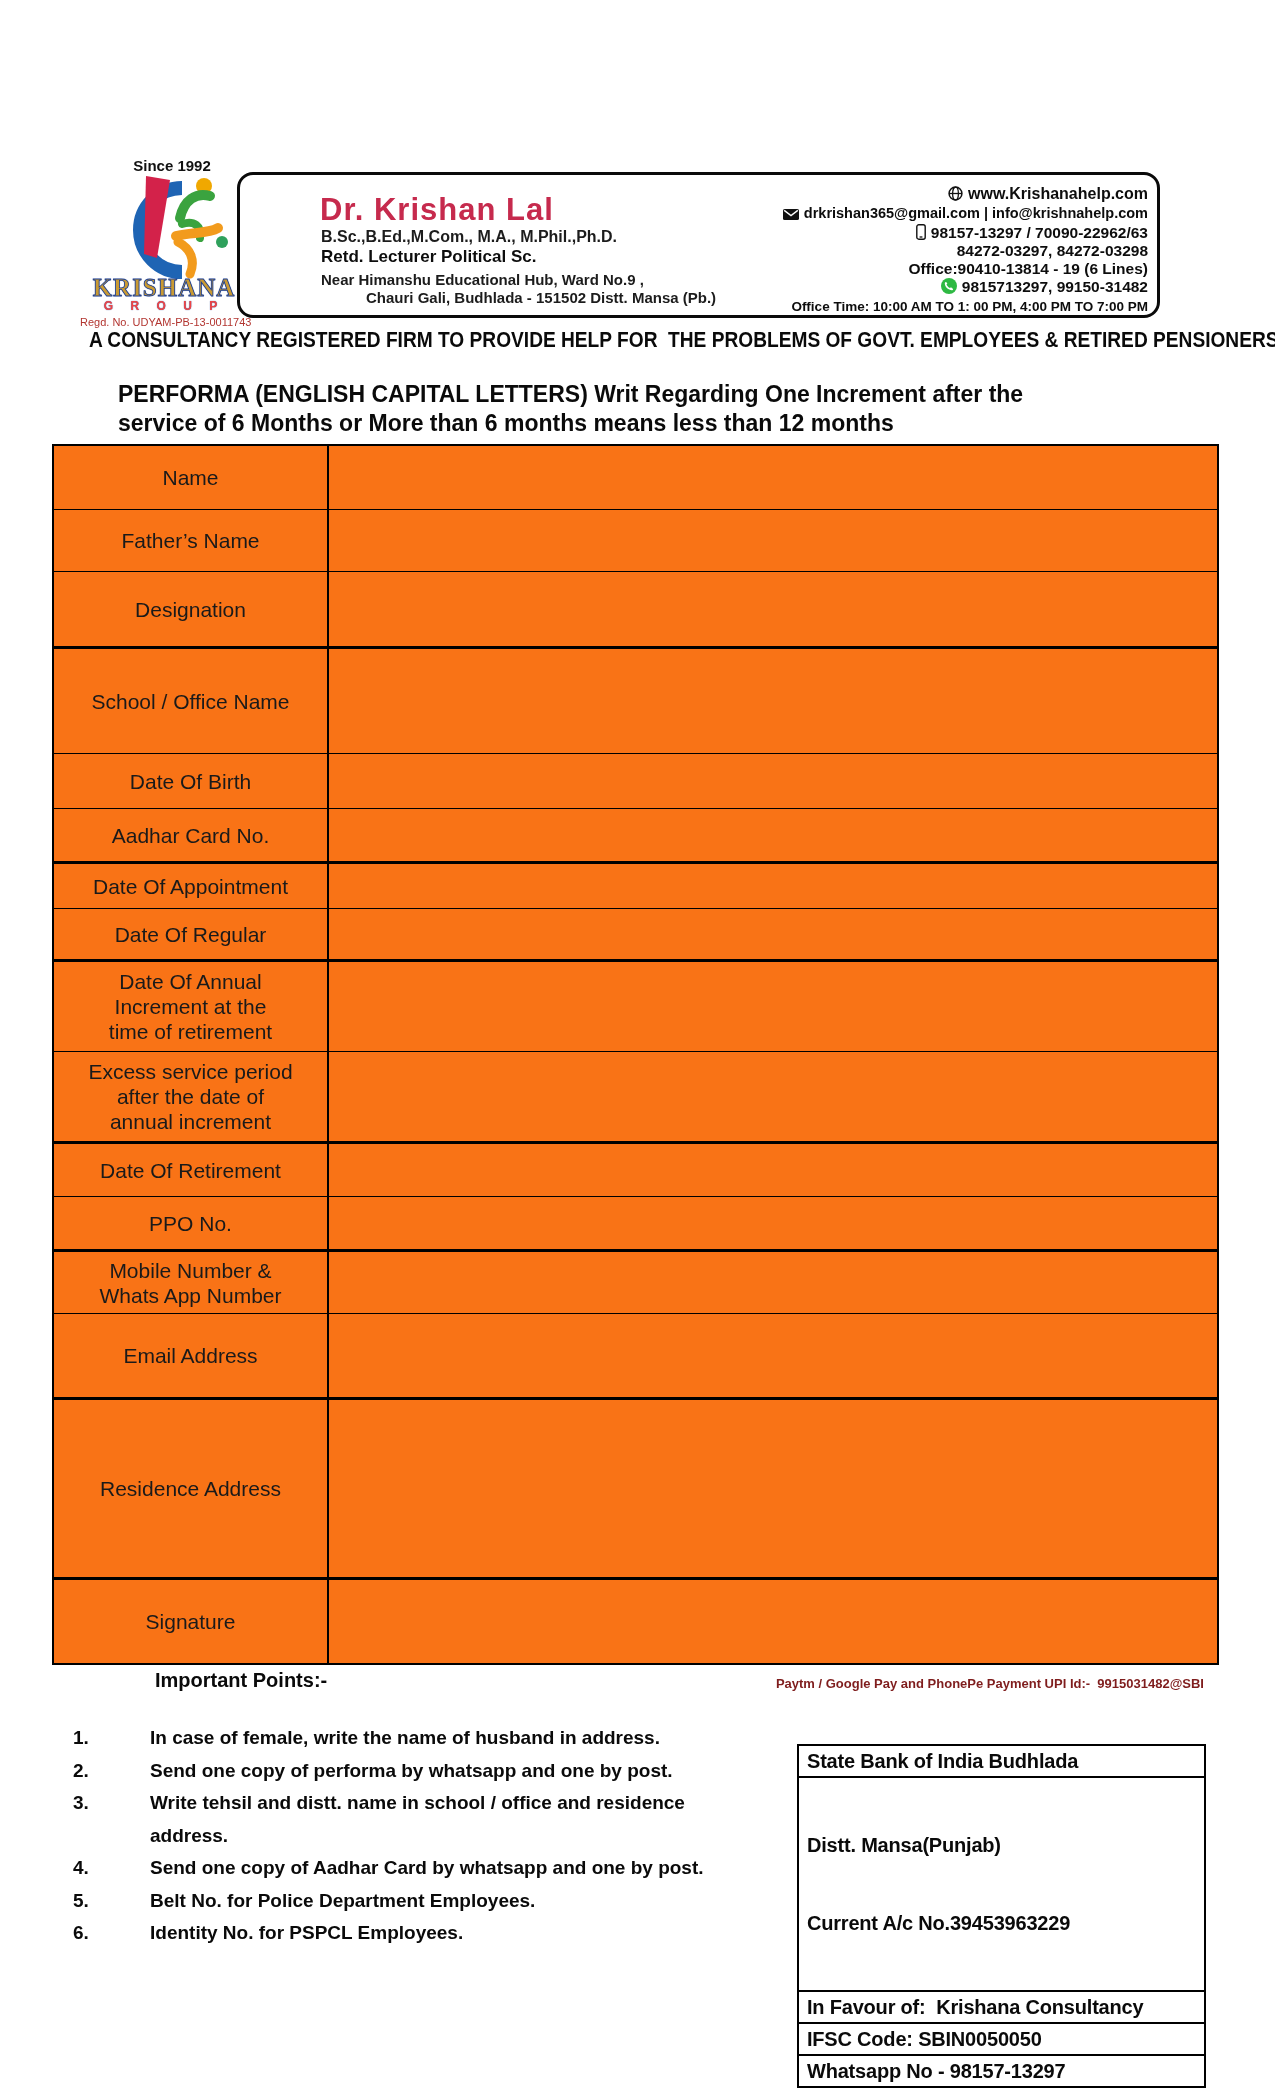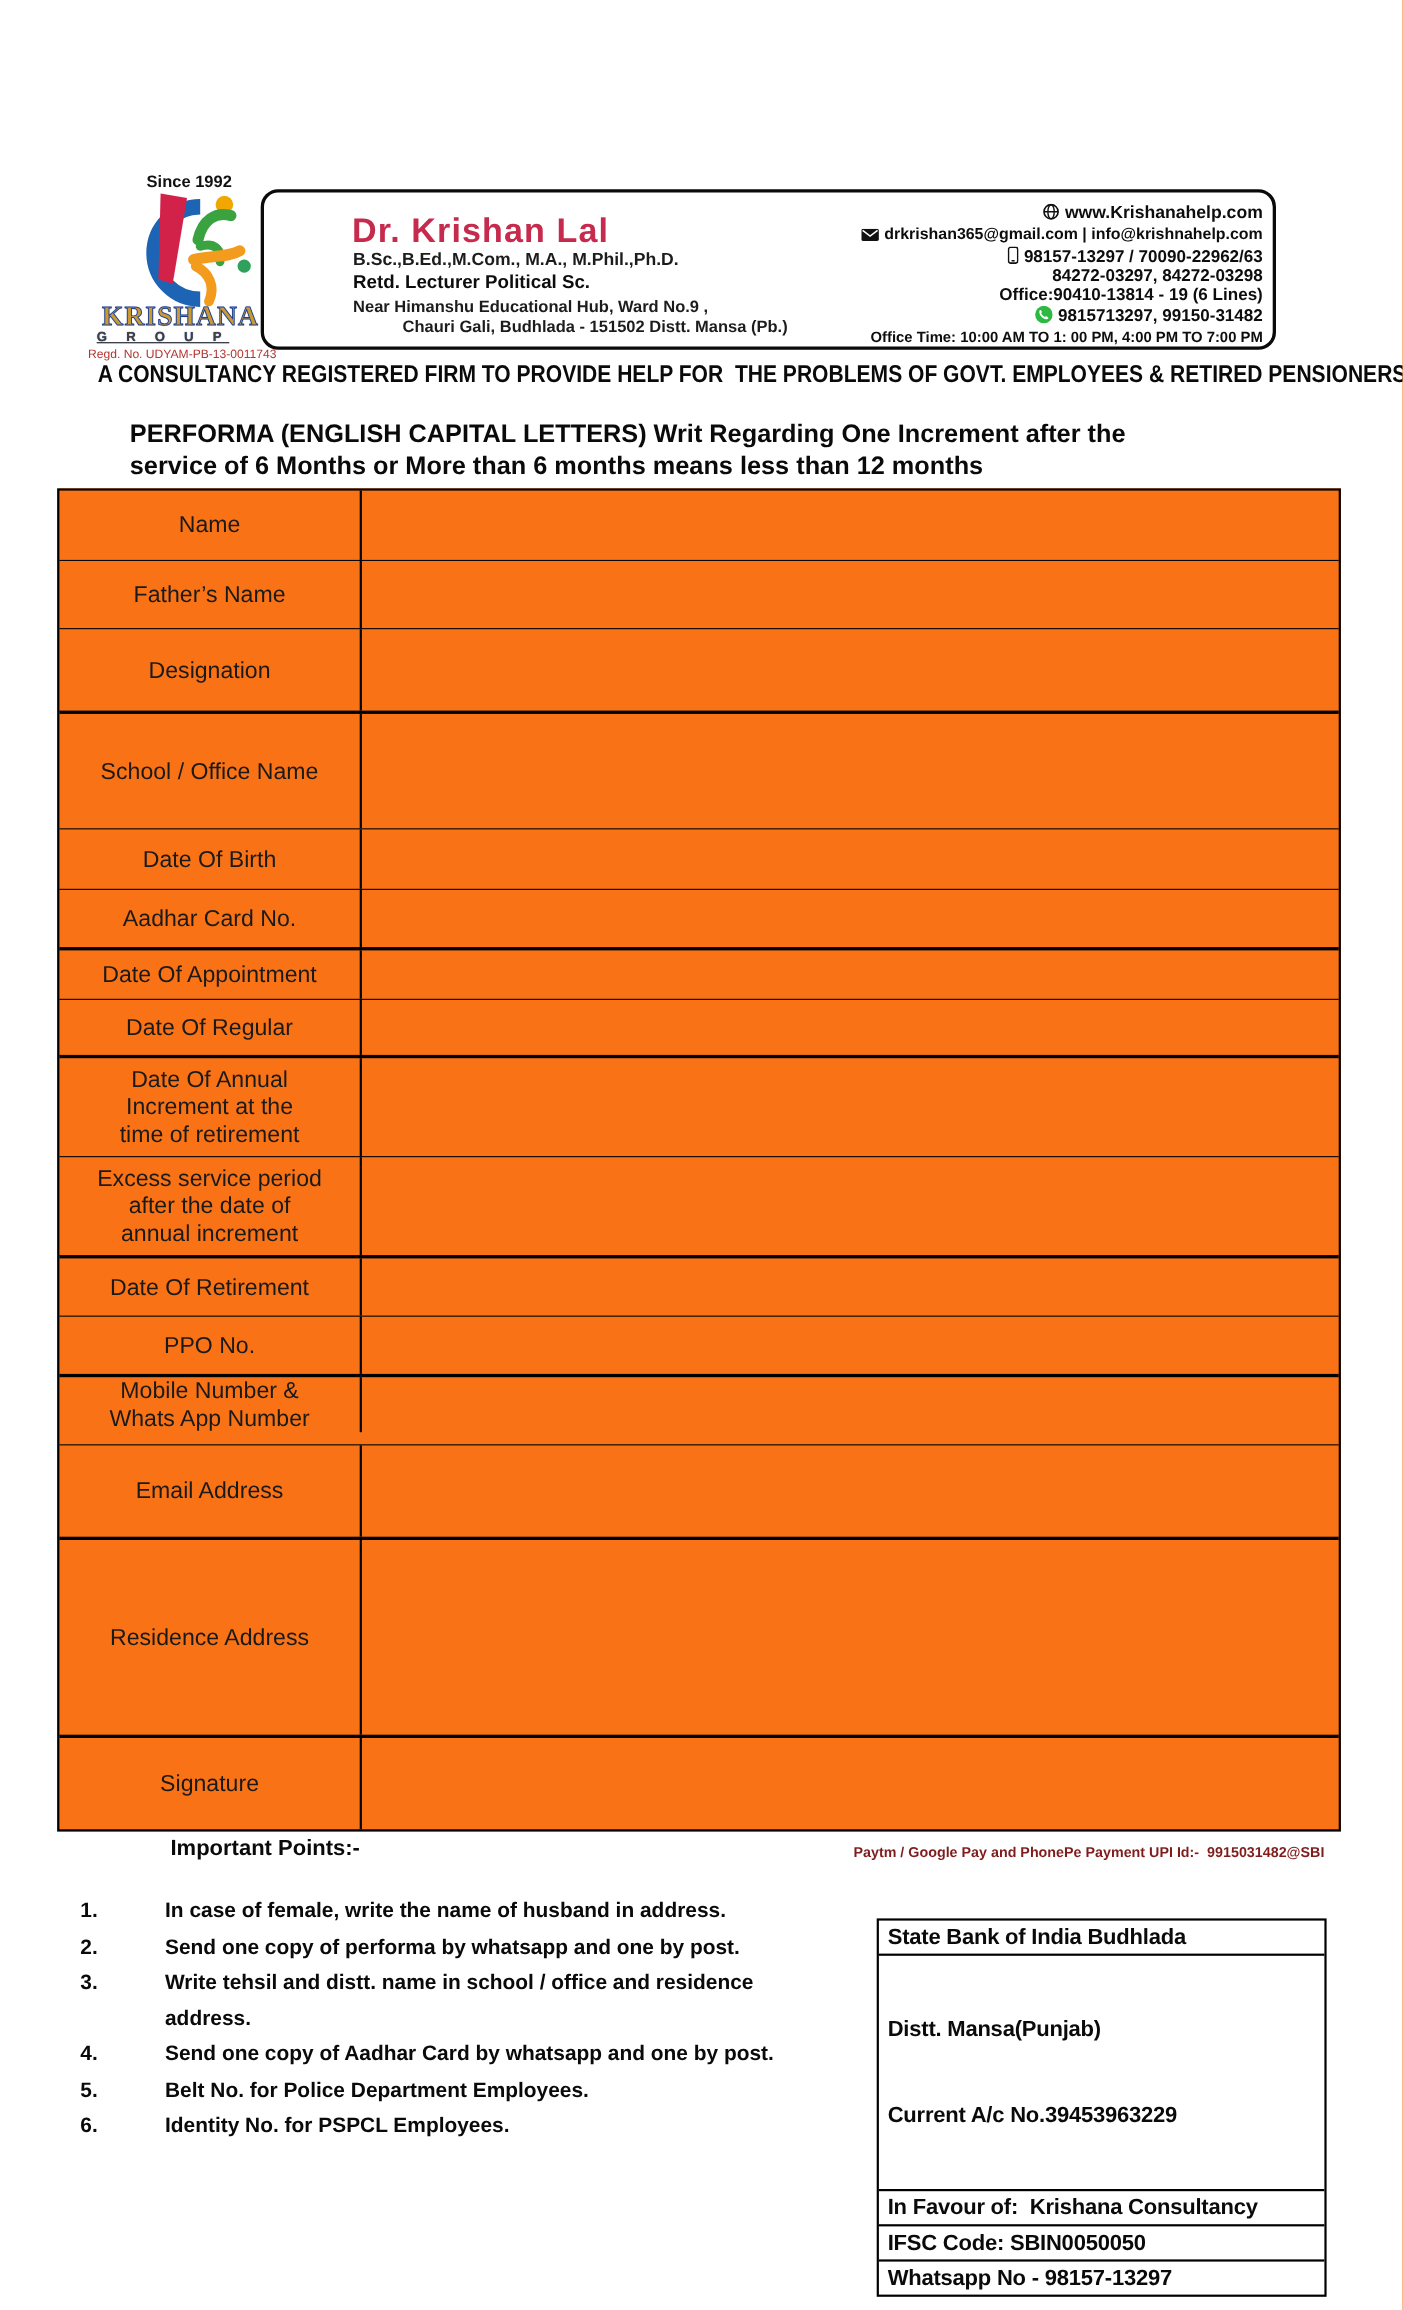--- a/index.html
+++ b/index.html
@@ -10,22 +10,22 @@
   }
   .abs{position:absolute;}
   .pre{white-space:pre;}
 
   
   .since{left:112px;top:157px;width:120px;text-align:center;font-size:15px;font-weight:600;}
   .logo-svg{left:100px;top:174px;}
   .brand{left:88px;top:274px;width:152px;text-align:center;
          font-family:"Liberation Serif", serif;font-weight:bold;font-size:25px;
          color:#C99A33;-webkit-text-stroke:0.8px #1C3F94;text-shadow:0 0 1px #1C3F94;letter-spacing:1px;}
-  .brand-group{left:88px;top:299px;width:152px;font-size:12px;font-weight:bold;
-         color:#404040;letter-spacing:7px;text-shadow:0 0 1px #1C3F94;text-decoration:underline;}
+  .brand-group{left:88px;top:299px;width:152px;text-align:center;font-size:12px;font-weight:bold;
+         color:#ef4444;letter-spacing:7px;text-shadow:0 0 1px #1C3F94;}
   .regd{left:80px;top:316px;width:180px;font-size:11px;color:#B23530;}
 
   .hbox{left:237px;top:172px;width:923px;height:146px;border:3px solid #0a0a0a;border-radius:16px;box-sizing:border-box;}
   .docname{left:320px;top:192px;font-size:31px;font-weight:bold;color:#C62A4D;letter-spacing:1px;}
   .quals{left:321px;top:228px;font-size:16px;font-weight:600;color:#1c1c1c;}
   .role{left:321px;top:247px;font-size:17px;font-weight:bold;color:#0d0d0d;}
   .addr1{left:321px;top:271px;font-size:15px;font-weight:600;color:#1c1c1c;}
   .addr2{left:321px;top:289px;font-size:15px;font-weight:600;color:#1c1c1c;margin-left:45px;}
 
   .cline{right:127px;text-align:right;font-weight:bold;color:#0d0d0d;}
@@ -50,21 +50,21 @@
   .frow{display:flex;box-sizing:border-box;border-bottom:1px solid #000;}
   .frow:last-child{border-bottom:none;}
   .frow.thick{border-bottom-width:3px;}
   .frow .lbl{width:275px;border-right:2px solid #000;box-sizing:border-box;
     display:flex;align-items:center;justify-content:center;text-align:center;
     font-size:21px;color:#1a1a1a;line-height:25px;padding:0 16px;white-space:pre-line;}
   .frow .val{flex:1;}
   .r1{height:64px;} .r2{height:62px;} .r3{height:77px;} .r4{height:105px;}
   .r5{height:55px;} .r6{height:55px;} .r7{height:45px;} .r8{height:53px;}
   .r9{height:90px;} .r10{height:92px;} .r11{height:53px;} .r12{height:55px;}
-  .r13{height:62px;flex-direction:column;} .r14{height:86px;} .r15{height:180px;} .r16{height:83px;}
+  .r13{height:62px;} .r14{height:86px;} .r15{height:180px;} .r16{height:83px;}
 
   
   .imp{left:155px;top:1669px;font-size:20px;font-weight:bold;color:#0a0a0a;}
   .paytm{left:394px;top:1676px;width:810px;text-align:right;font-size:13px;font-weight:bold;color:#7f1d1d;}
   .notes{left:55px;top:1722px;width:660px;}
   .note{display:flex;font-size:19px;font-weight:bold;line-height:32.5px;color:#0a0a0a;}
   .note .num{width:95px;padding-left:18px;box-sizing:border-box;}
   .note .txt{flex:1;white-space:pre-line;}
 
   .bankbox{left:797px;top:1744px;width:409px;border:2.5px solid #000;box-sizing:border-box;}

